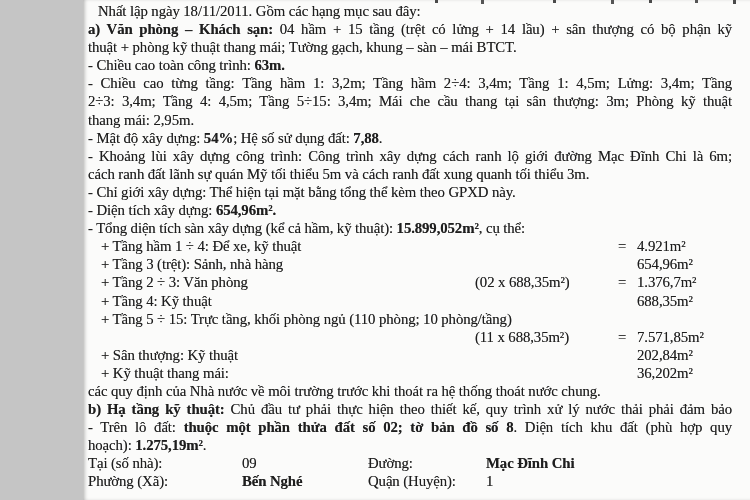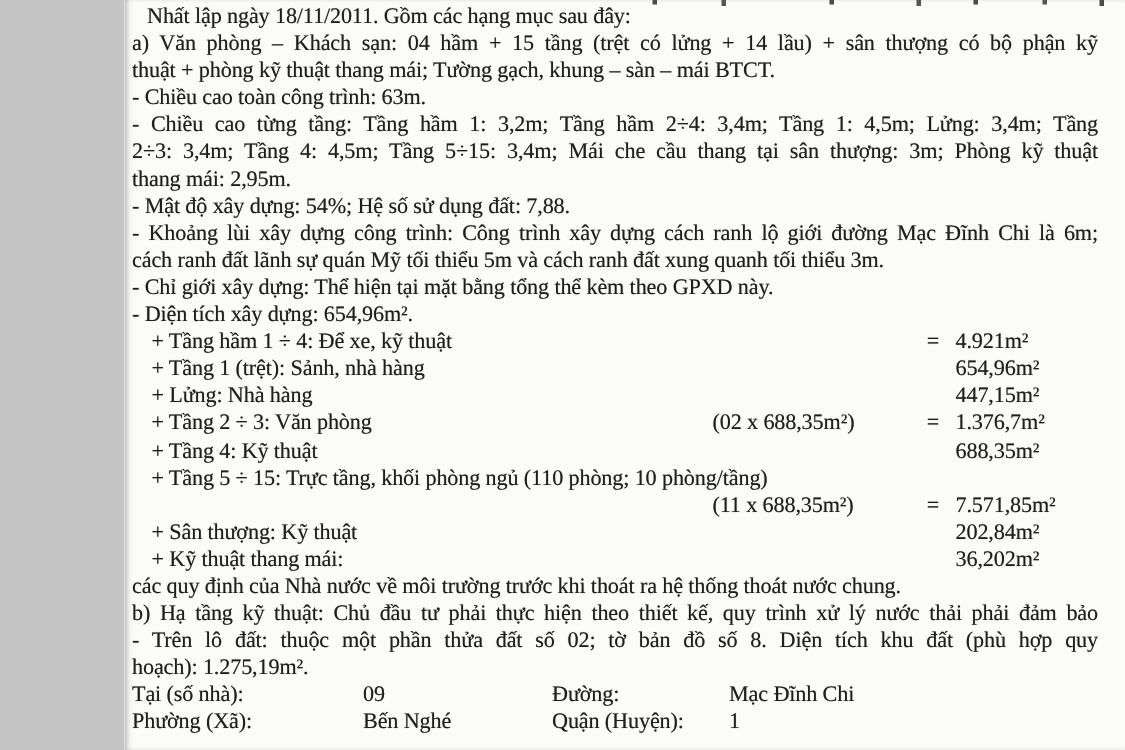--- a/index.html
+++ b/index.html
@@ -16,21 +16,21 @@
     box-shadow:inset 3px 0 4px -2px rgba(0,0,0,.35);
   }
   .doc{
     position:absolute;left:5px;right:18px;top:2px;
     font-size:14.8px;line-height:18.1px;letter-spacing:-0.1px;
     color:#1e1e1e;
     text-shadow:0 0 .5px rgba(30,30,30,.55);
   }
   .ln{height:18.1px;white-space:nowrap;}
   .ln.just{white-space:normal;text-align:justify;text-align-last:justify;}
-  .b{font-weight:normal;}
+  .b{font-weight:bold;}
   .ind{padding-left:13px;}
   .ind-sm{padding-left:10px;}
   .row{display:flex;}
   .c-left{flex:1 1 auto;padding-left:13px;overflow:hidden;}
   .c-calc{flex:0 0 132px;}
   .c-eq{flex:0 0 30px;text-align:center;}
   .c-val{flex:0 0 95px;}
   .fields{display:flex;align-items:center;}
   .f0{flex:0 0 120px;}
   .f1{flex:0 0 160px;padding-left:34px;box-sizing:border-box;}
@@ -55,36 +55,31 @@
         <div class="ln"><span class="seg">thuật + phòng kỹ thuật thang mái; Tường gạch, khung – sàn – mái BTCT.</span></div>
         <div class="ln"><span class="seg">- Chiều cao toàn công trình: </span><span class="seg b">63m.</span></div>
         <div class="ln just"><span class="seg">- Chiều cao từng tầng: Tầng hầm 1: 3,2m; Tầng hầm 2÷4: 3,4m; Tầng 1: 4,5m; Lửng: 3,4m; Tầng</span></div>
         <div class="ln just"><span class="seg">2÷3: 3,4m; Tầng 4: 4,5m; Tầng 5÷15: 3,4m; Mái che cầu thang tại sân thượng: 3m; Phòng kỹ thuật</span></div>
         <div class="ln"><span class="seg">thang mái: 2,95m.</span></div>
         <div class="ln"><span class="seg">- Mật độ xây dựng: </span><span class="seg b">54%</span><span class="seg">; Hệ số sử dụng đất: </span><span class="seg b">7,88</span><span class="seg">.</span></div>
         <div class="ln just"><span class="seg">- Khoảng lùi xây dựng công trình: Công trình xây dựng cách ranh lộ giới đường Mạc Đĩnh Chi là 6m;</span></div>
         <div class="ln"><span class="seg">cách ranh đất lãnh sự quán Mỹ tối thiểu 5m và cách ranh đất xung quanh tối thiểu 3m.</span></div>
         <div class="ln"><span class="seg">- Chỉ giới xây dựng: Thể hiện tại mặt bằng tổng thể kèm theo GPXD này.</span></div>
         <div class="ln"><span class="seg">- Diện tích xây dựng: </span><span class="seg b">654,96m².</span></div>
+        <div class="ln"><span class="seg">- Tổng diện tích sàn xây dựng (kể cả hầm, kỹ thuật): </span><span class="seg b">15.899,052m²</span><span class="seg">, cụ thể:</span></div>
         <div class="ln row">
           <span class="c-left">+ Tầng hầm 1 ÷ 4: Để xe, kỹ thuật</span>
           <span class="c-eq">=</span>
           <span class="c-val">4.921m²</span>
         </div>
         <div class="ln row">
-          <span class="c-left">+ Tầng 1 (trệt): Sảnh, nhà hàng</span>
+          <span class="c-left">+ Tầng 3 (trệt): Sảnh, nhà hàng</span>
           <span class="c-calc"></span>
           <span class="c-eq"></span>
           <span class="c-val">654,96m²</span>
-        </div>
-        <div class="ln row">
-          <span class="c-left">+ Lửng: Nhà hàng</span>
-          <span class="c-calc"></span>
-          <span class="c-eq"></span>
-          <span class="c-val">447,15m²</span>
         </div>
         <div class="ln row">
           <span class="c-left">+ Tầng 2 ÷ 3: Văn phòng</span>
           <span class="c-calc">(02 x 688,35m²)</span>
           <span class="c-eq">=</span>
           <span class="c-val">1.376,7m²</span>
         </div>
         <div class="ln row">
           <span class="c-left">+ Tầng 4: Kỹ thuật</span>
           <span class="c-calc"></span>

